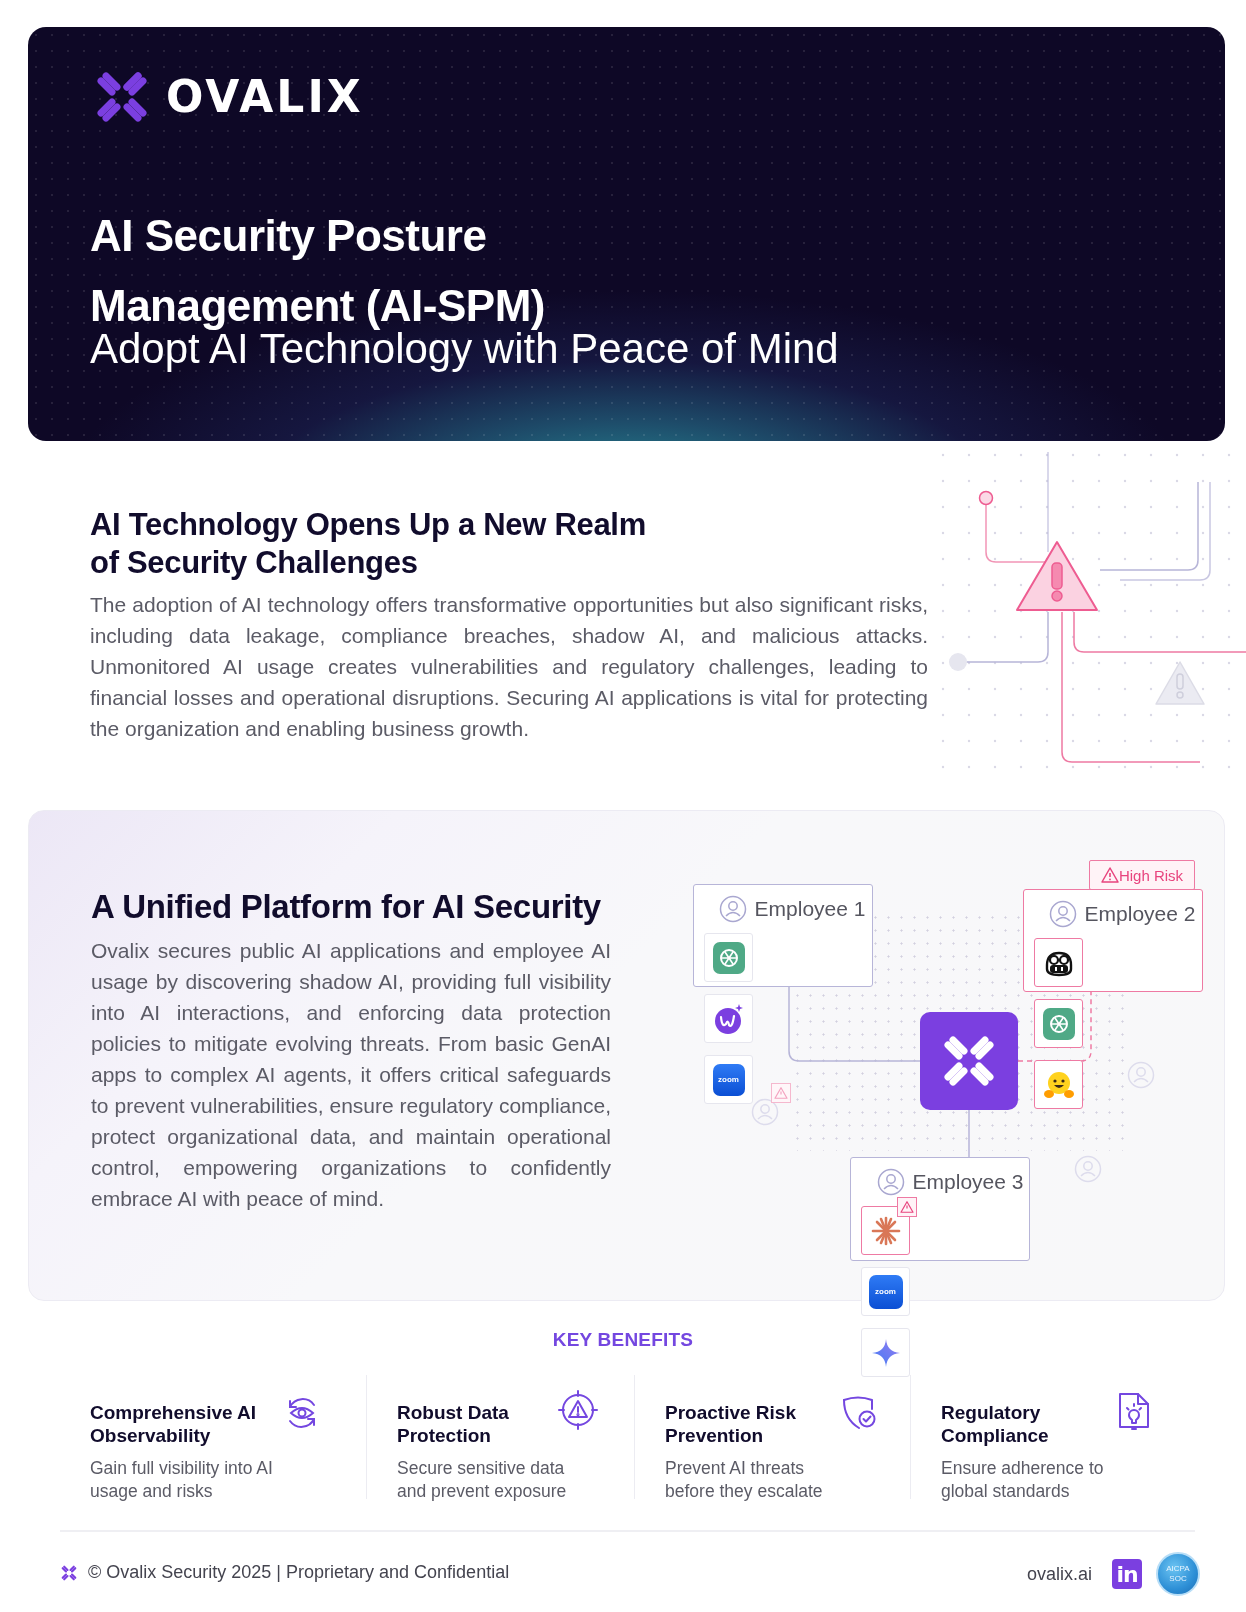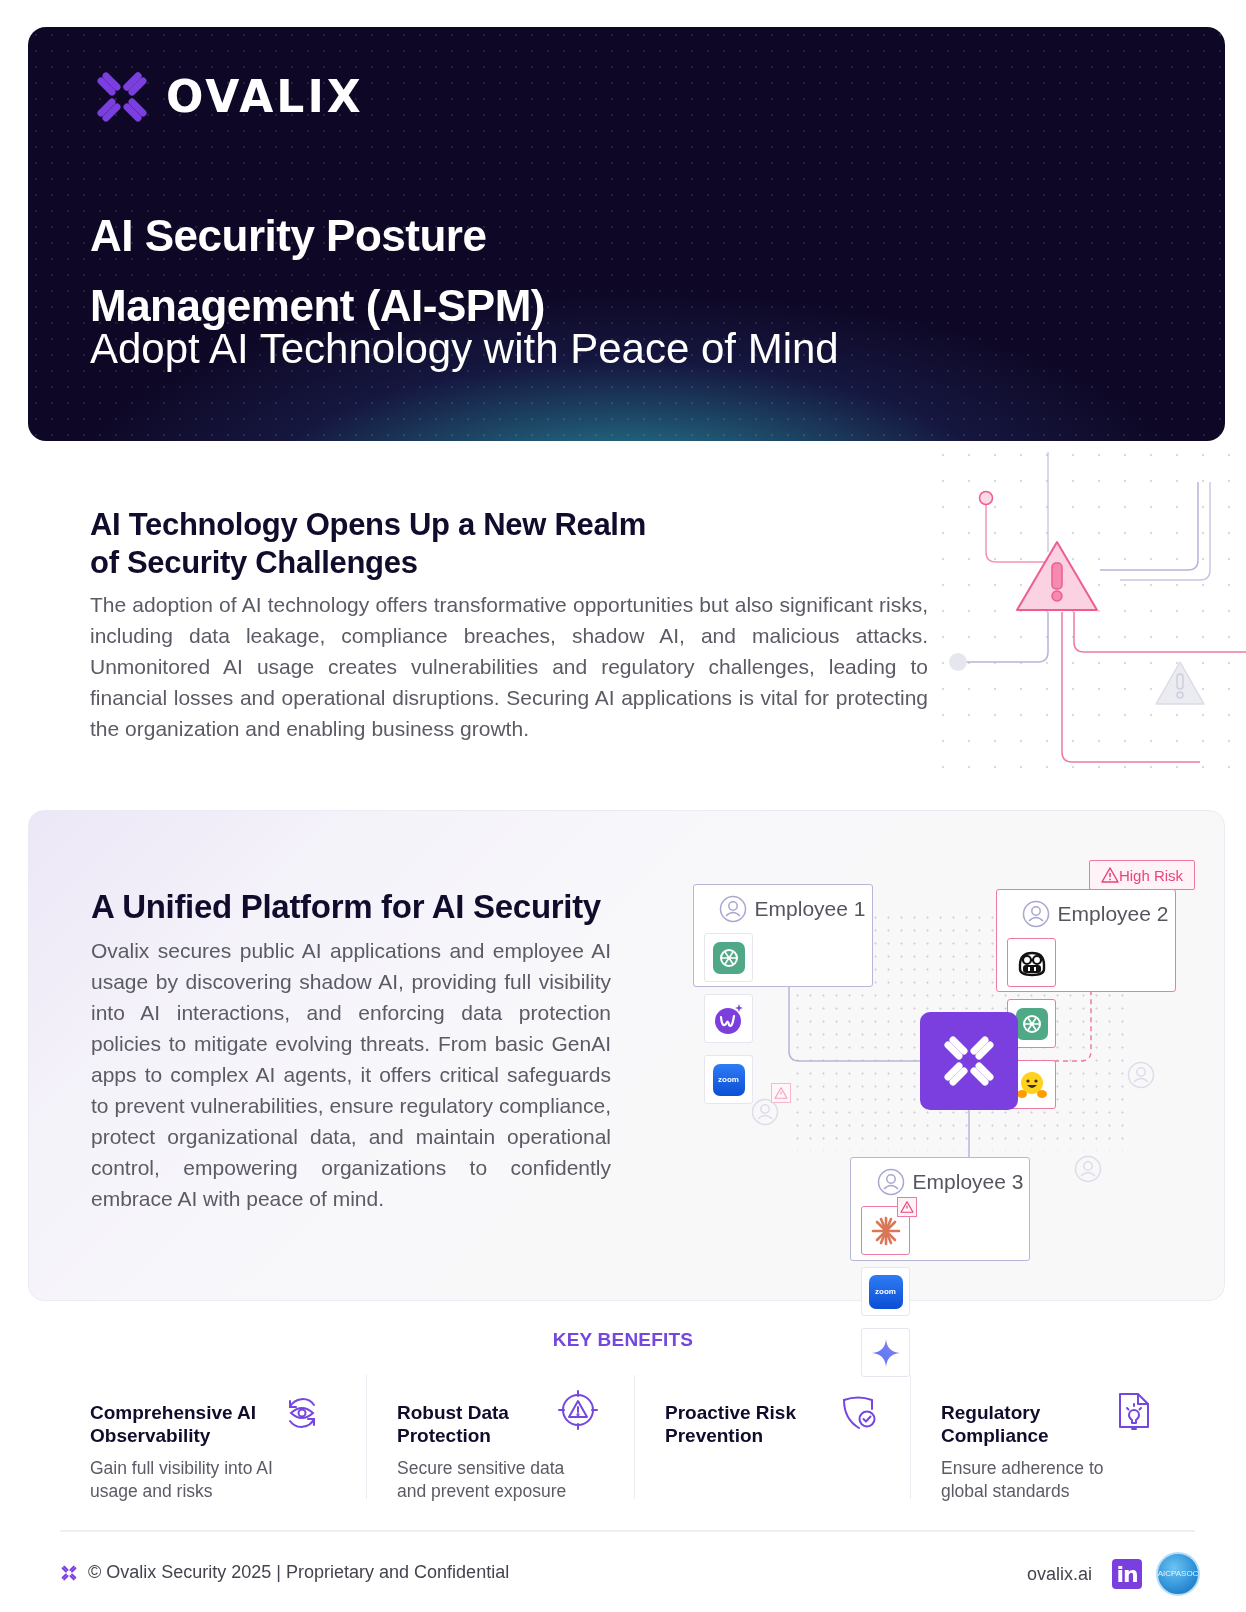--- a/index.html
+++ b/index.html
@@ -61,21 +61,21 @@
 
   .diagram { position: absolute; left: 632px; top: 0; width: 565px; height: 491px; }
   .diag-dots {
     position: absolute; left: 130px; top: 100px; width: 340px; height: 240px;
     background-image: radial-gradient(#c8c6d8 0.9px, transparent 1.2px);
     background-size: 13px 13px; opacity: 0.8;
   }
   .emp {
     position: absolute; background: #ffffff; border: 1.5px solid #b7b5d8; border-radius: 3px;
   }
-  .emp.risk { border-color: #ee7aa3; }
+  .emp.risk { border-color: #ee7aa3; margin-left: 27px; }
   .emp-head { display: flex; align-items: center; gap: 8px; height: 48px; padding-left: 18px; justify-content: center; }
   .emp-name { font-size: 21px; color: #55555f; }
   .apps { display: flex; gap: 12px; padding: 0 10px; flex-direction: column; }
   .app {
     width: 49px; height: 49px; border: 1px solid #e6e6ee; border-radius: 3px; background: #fff;
     display: flex; align-items: center; justify-content: center; position: relative;
   }
   .app.risk { border: 1.5px solid #ee7aa3; }
   .high-risk {
     position: absolute; left: 428px; top: 49px; width: 106px; height: 30px;
@@ -109,21 +109,21 @@
   .f-right { position: absolute; right: 0; top: 0; display: flex; align-items: center; gap: 14px; }
   .f-site { font-size: 18px; color: #44444f; margin-right: 6px; }
   .linkedin {
     width: 30px; height: 30px; border-radius: 4px; background: #7b3fe0; color: #fff;
     font-weight: 700; font-size: 22px; display: flex; align-items: center; justify-content: center;
     font-family: "DejaVu Sans", sans-serif; letter-spacing: -1px;
   }
   .soc {
     width: 44px; height: 44px; border-radius: 50%;
     background: radial-gradient(circle at 40% 35%, #6cc4f2 0%, #2d8fd6 60%, #1c6cb4 100%);
-    color: #e8f4ff; font-size: 8px; display: flex; align-items: center; justify-content: center; line-height: 10px;
+    color: #e8f4ff; font-size: 8px; display: flex; flex-direction: column; align-items: center; justify-content: center; line-height: 10px;
     border: 2px solid #b8def7;
   }
 </style>
 </head>
 <body>
 
 <section class="hero">
   <div class="hero-dots"></div>
   <div class="brand">
     <svg width="60" height="60" viewBox="0 0 60 60">
@@ -395,20 +395,21 @@
         <circle cx="21" cy="21" r="15"></circle>
           <path d="M21 2 V7 M21 35 V40 M2 21 H7 M35 21 H40"></path>
         <path d="M21 12 L30 28 H12 Z"></path>
           <path d="M21 18 V23"></path>
           <circle cx="21" cy="25.6" r="0.6"></circle>
       </g>
     </svg>
   </div>
   <div class="benefit" style="width:276px;">
     <div class="b-title" style="width:160px;">Proactive Risk Prevention</div>
+    <div class="b-desc" style="width:190px;">Prevent AI threats before they escalate</div>
     <svg class="b-icon" style="left:206px;top:20px;" width="38" height="38" viewBox="0 0 38 38">
       <g fill="none" stroke="#7447e0" stroke-width="2" stroke-linecap="round" stroke-linejoin="round">
         <path d="M3 5 Q17 0 31 5 V14"></path>
           <path d="M3 5 Q3 24 18 33"></path>
           <circle cx="26" cy="24" r="7.5"></circle>
           <path d="M22.5 24 L25 26.5 L29.5 21.5"></path>
       </g>
     </svg>
   </div>
   <div class="benefit" style="width:290px;">

